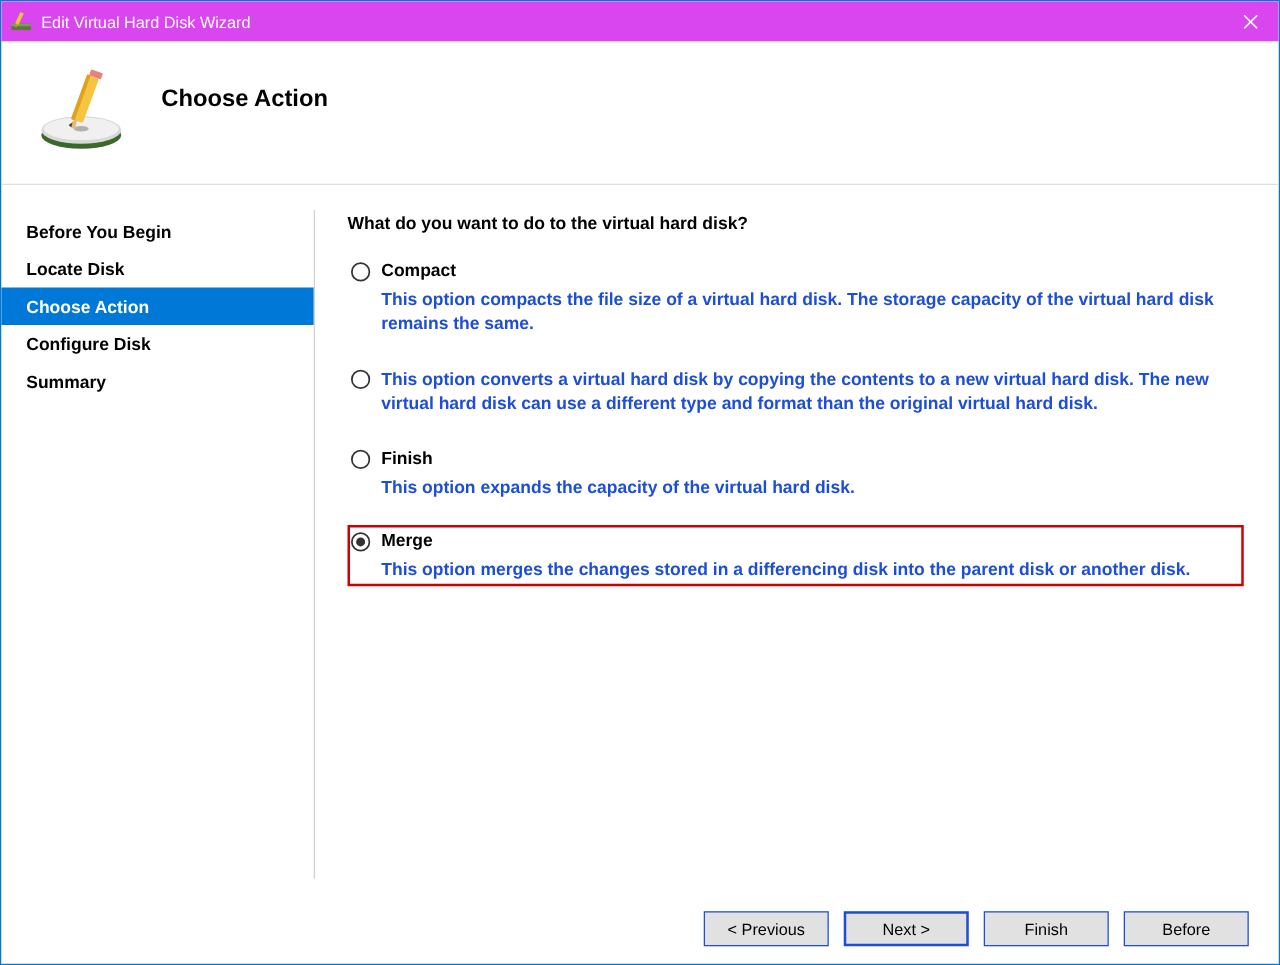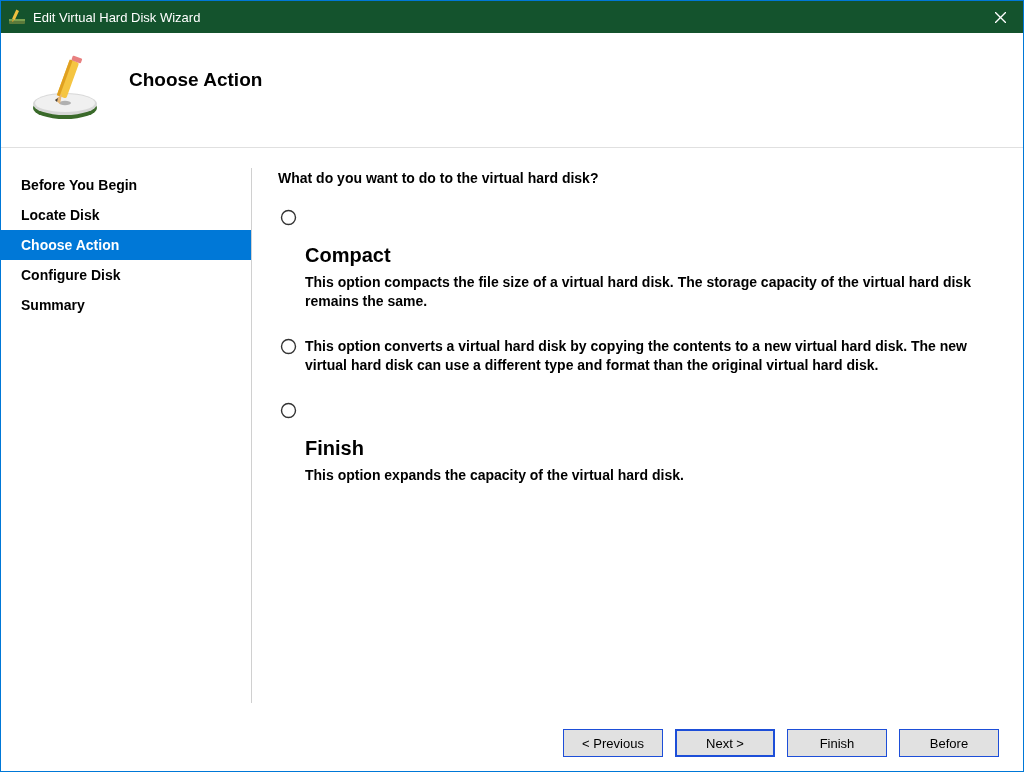--- a/index.html
+++ b/index.html
@@ -7,21 +7,21 @@
       font-family: "Segoe UI", Tahoma, sans-serif;
       font-size: 13px;
       background: #fff;
       width: 1024px;
       height: 772px;
       overflow: hidden;
       border: 1px solid #0078d7;
     }
     .titlebar {
       height: 30px;
-      background: #14532d;
+      background: #d946ef;
       color: #fff;
       display: flex;
       align-items: center;
       padding: 16px 8px;
     }
     .titlebar-icon {
       width: 16px; height: 16px;
       margin-right: 8px;
       position: relative;
     }
@@ -94,28 +94,27 @@
       border: 2px solid #d00000;
       padding: 2px 0 2px 0;
     }
     .radio {
       width: 17px; height: 17px;
       margin-right: 8px;
       margin-top: 1px;
       flex-shrink: 0;
     }
     .option-label {
-      font-size: 20px;
+      font-size: 14px;
       color: #000;
       margin-bottom: 6px;
-      margin-top: 36px;
     }
     .option-desc {
       font-size: 14px;
-      color: #000000;
+      color: #1d4ed8;
       padding-left: 0;
       line-height: 1.35;
     }
     .option .option-desc { margin-left: 0; }
     .option-body { flex: 1; }
     .footer {
       height: 60px;
       display: flex;
       justify-content: flex-end;
       align-items: center;
@@ -214,20 +213,32 @@
         <svg viewBox="0 0 17 17" width="17" height="17">
             <circle cx="8.5" cy="8.5" r="7" fill="none" stroke="#333" stroke-width="1.4"></circle>
           </svg>
       </span>
       <div class="option-body">
         <div class="option-label">Finish</div>
         <div class="option-desc">This option expands the capacity of the virtual hard disk.</div>
       </div>
     </div>
 
+    <div class="option highlighted">
+      <span class="radio">
+        <svg viewBox="0 0 17 17" width="17" height="17">
+          <circle cx="8.5" cy="8.5" r="7" fill="none" stroke="#333" stroke-width="1.4"></circle>
+          <circle cx="8.5" cy="8.5" r="3.6" fill="#333"></circle>
+        </svg>
+      </span>
+      <div class="option-body">
+        <div class="option-label">Merge</div>
+        <div class="option-desc">This option merges the changes stored in a differencing disk into the parent disk or another disk.</div>
+      </div>
+    </div>
 
   </div>
 </div>
 
 <div class="footer">
   <button class="btn">&lt; Previous</button>
   <button class="btn primary">Next &gt;</button>
   <button class="btn">Finish</button>
   <button class="btn">Before</button>
 </div>

